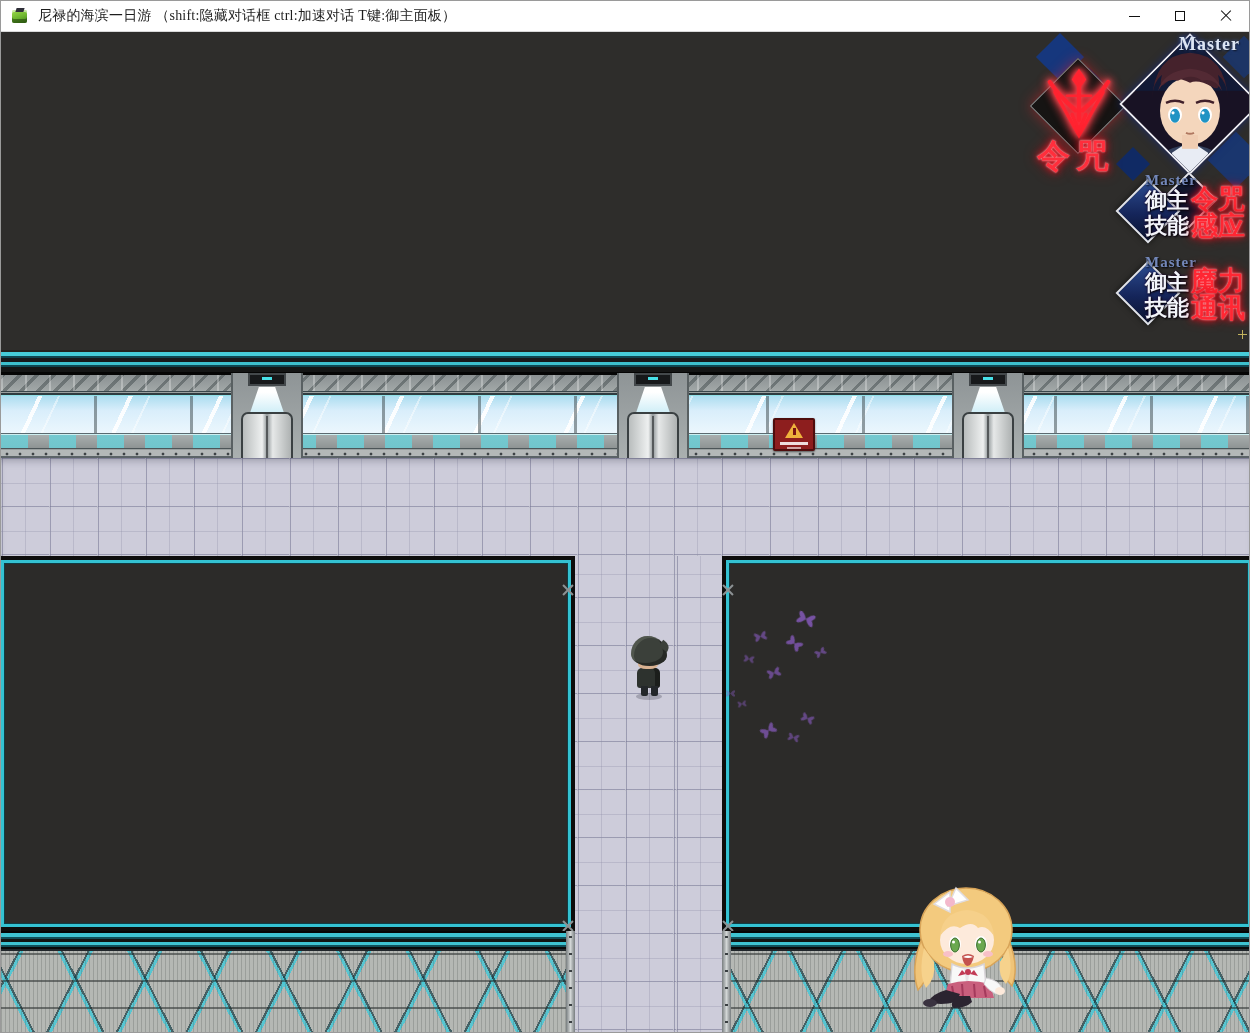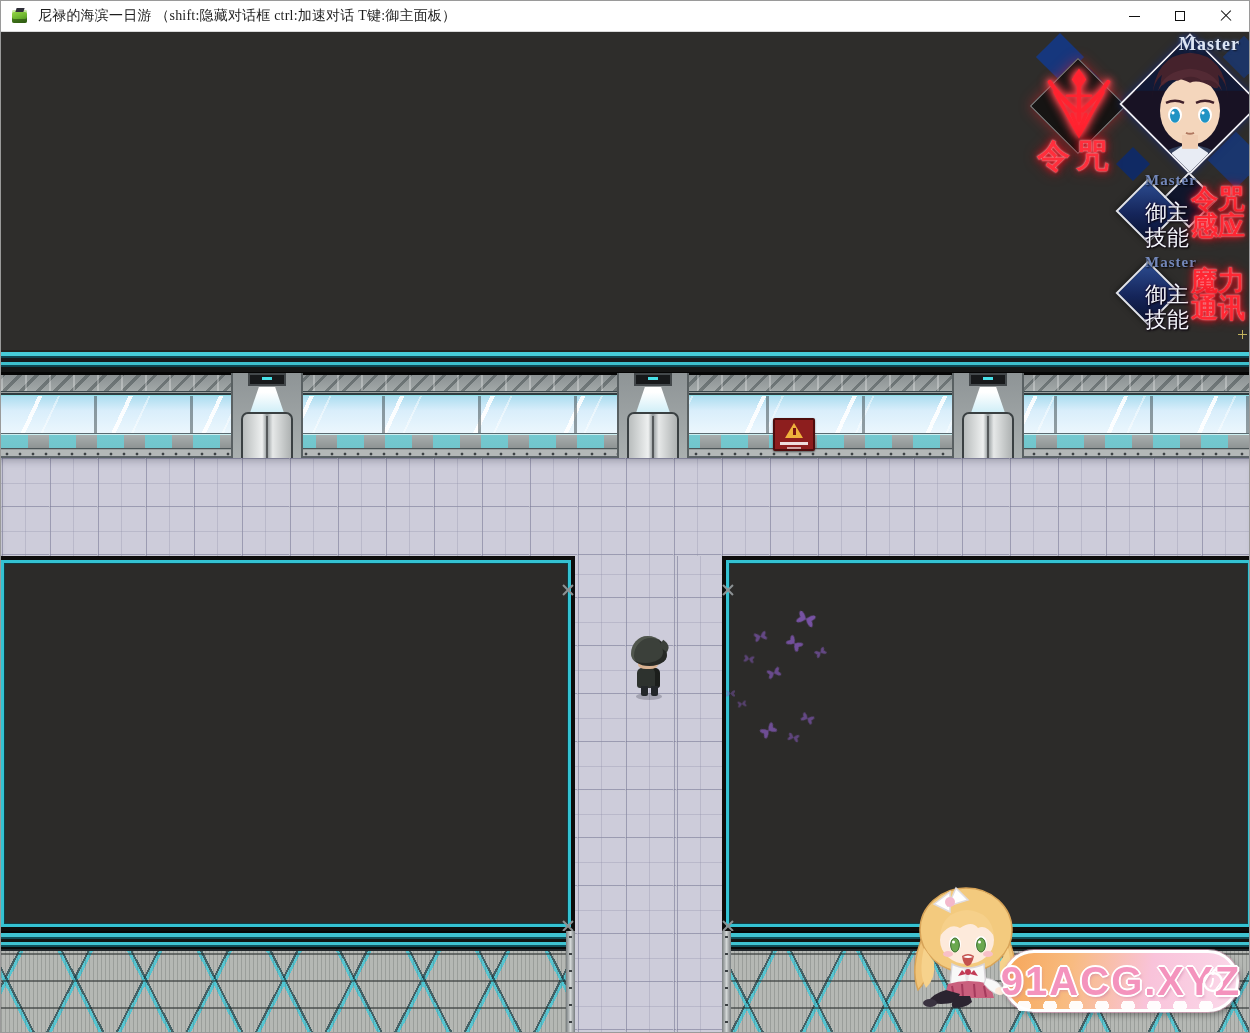--- a/index.html
+++ b/index.html
@@ -123,21 +123,21 @@
     text-shadow:0 0 2px #ffd5d8, 0 0 7px #ff1a28, 0 0 14px #c00010, 1px 1px 2px #400; }
   .portrait { position:absolute; left:1139px; top:22px; width:100px; height:100px; transform:rotate(45deg); overflow:hidden; border:2px solid #ececf2; background:#191320; box-shadow:0 0 8px rgba(20,40,120,.8); }
   .portrait-inner { position:absolute; left:-26px; top:-26px; width:152px; height:152px; transform:rotate(-45deg); }
   .master-top { position:absolute; left:1178px; top:2px; font-family:"Liberation Serif", serif; font-weight:bold; font-size:18px; color:#dde6f4; text-shadow:0 0 4px #3a5ca8, 1px 1px 2px #000; letter-spacing:1px; }
   .small-diamond-tip { position:absolute; left:1168px; top:148px; width:40px; height:40px; transform:rotate(45deg); background:#10162c; border:2px solid #e8e8ee; }
 
   .skill-row { position:absolute; left:1108px; width:142px; height:80px; cursor:pointer; }
   .skill-diamond { position:absolute; left:16px; top:10px; width:46px; height:46px; transform:rotate(45deg);
     background:linear-gradient(135deg,#2c4c90 0%,#15255a 55%,#0a1330 100%); border:2px solid #dfe2ea; box-shadow:0 0 6px rgba(0,0,0,.6); }
   .skill-master { position:absolute; left:36px; top:-6px; font-family:"Liberation Serif", serif; font-weight:bold; font-size:15px; color:#7388ba; text-shadow:1px 1px 2px #000; letter-spacing:1px; }
-  .skill-owner { position:absolute; left:36px; top:22px; font-size:22px; font-weight:normal; line-height:25px; color:#f2f4fa; text-shadow:1px 1px 2px #000,0 0 3px #203; }
+  .skill-owner { position:absolute; left:36px; top:10px; font-size:22px; font-weight:bold; line-height:25px; color:#f2f4fa; text-shadow:1px 1px 2px #000,0 0 3px #203; }
   .skill-name { position:absolute; left:82px; top:8px; font-size:27px; font-weight:bold; line-height:27px; color:#ff2733;
     text-shadow:0 0 2px #ffd5d8, 0 0 6px #ff1a28, 0 0 12px #c00010, 1px 1px 2px #400; }
   .skill-1 { top:146px; } .skill-2 { top:228px; }
 
   
   .watermark { position:absolute; left:900px; top:846px; width:350px; height:156px; }
   .wm-girl { position:absolute; left:3px; top:0; width:125px; height:132px; }
   .wm-badge { position:absolute; left:102px; top:72px; width:236px; height:62px; border-radius:31px;
     background:linear-gradient(100deg,#f6a659 0%,#f8bb80 28%,#f9c3da 62%,#fbd9ea 100%);
     border:3px solid #ffffff; box-shadow:0 0 0 1px rgba(240,170,200,.6), 2px 3px 6px rgba(0,0,0,.35);
@@ -378,25 +378,17 @@
         <path d="M58 92 L54 98 L62 96 Z M70 92 L74 98 L66 96 Z" fill="#c23a55"></path>
         <circle cx="64" cy="94" r="3" fill="#c23a55"></circle>
         <path d="M44 106 Q64 100 86 106 L90 120 L40 120 Z" fill="#c95f7d"></path>
         <path d="M48 108 L50 119 M58 106 L59 119 M70 106 L71 119 M80 108 L82 119" stroke="#a43a5c" stroke-width="2"></path>
         <path d="M42 112 Q28 116 24 124 Q36 128 52 124 L56 116 Z" fill="#2b2430"></path>
         <path d="M54 118 Q44 126 50 130 Q62 130 68 124 L66 118 Z" fill="#2b2430"></path>
         <ellipse cx="26" cy="125" rx="7" ry="4" fill="#3a3340"></ellipse>
         <path d="M82 100 Q94 102 98 110 L92 116 Q84 112 80 106 Z" fill="#f8f8f8" stroke="#d8d4d8" stroke-width="1"></path>
         <ellipse cx="96" cy="113" rx="5" ry="4" fill="#fdeadb"></ellipse>
       </svg>
-      <div class="wm-badge">
-        <span class="wm-text">91ACG.XYZ</span>
-        <svg class="wm-peach" viewBox="0 0 26 26">
-          <circle cx="13" cy="15" r="9" fill="none" stroke="#ffffff" stroke-width="2.4"></circle>
-          <path d="M13 8 Q12 3 17 2" fill="none" stroke="#ffffff" stroke-width="2.4"></path>
-          <path d="M13 11 Q13 17 10 20" fill="none" stroke="#ffffff" stroke-width="2"></path>
-        </svg>
-      </div>
     </div>
 
   </div>
 
 </div>
 
 </body></html>

